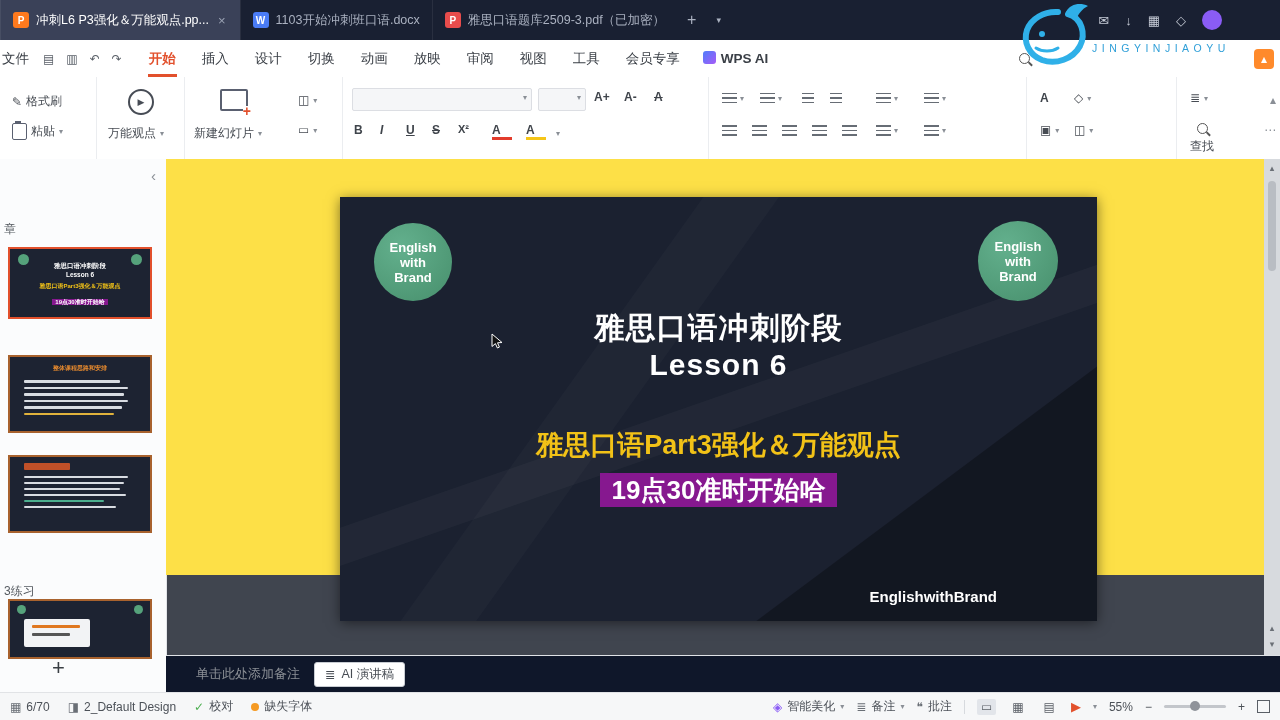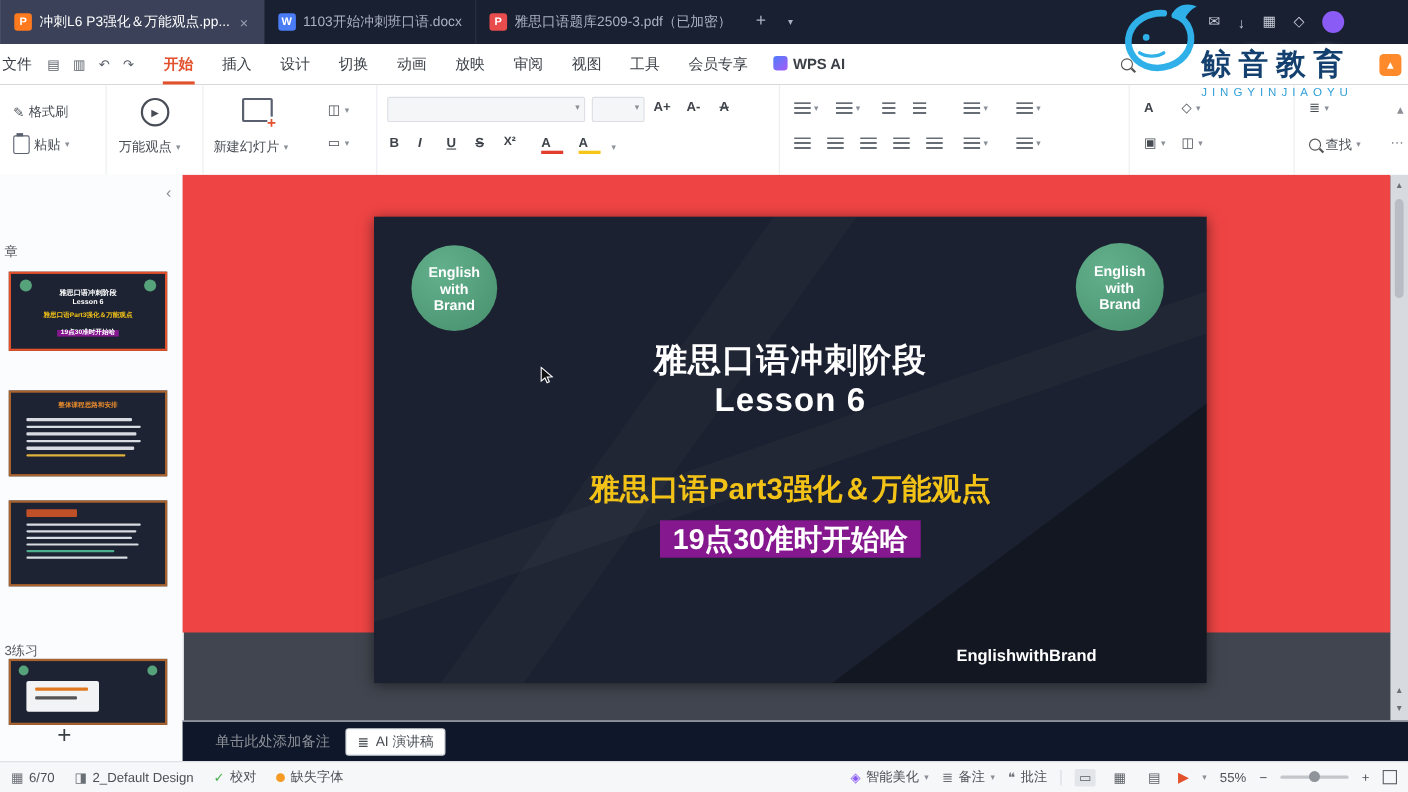--- a/index.html
+++ b/index.html
@@ -54,21 +54,21 @@
   .ptabs{position:absolute;left:0;top:0;width:100%;height:36px;display:flex;align-items:center;gap:24px;padding-left:20px;font-size:13px;color:#5a5f66;}
   .ptab.active{color:#e2502c;font-weight:bold;border-bottom:3px solid #e2502c;padding-bottom:3px;}
   .collapse{position:absolute;right:10px;top:8px;color:#8a8f96;font-size:15px;}
   .sect{position:absolute;left:4px;color:#555a60;font-size:12px;}
   .thumb{position:absolute;left:8px;width:140px;background:#1d2332;overflow:hidden;}
   .thumb.sel{border:2px solid #e2502c;}
   .thumb.frame{border:2px solid #a8622e;}
   .gdot{position:absolute;width:11px;height:11px;border-radius:50%;background:#55a27b;}
   .tbar{height:2.5px;background:#d8dce2;border-radius:1px;margin:4px 14px 0 14px;}
   
-  #workspace{position:absolute;left:166px;top:159px;width:1098px;height:416px;background:#ef4444;}
+  #workspace{position:absolute;left:166px;top:159px;width:1098px;height:416px;background:#fde047;}
   #slide{position:absolute;left:174px;top:38px;width:757px;height:424px;background:#1b2130;box-shadow:0 2px 12px rgba(0,0,0,.5);overflow:hidden;}
   .sh{position:absolute;left:0;top:0;width:100%;height:100%;}
   .badge{position:absolute;border-radius:50%;background:radial-gradient(circle at 35% 30%,#63b08d,#478f6c);display:flex;flex-direction:column;align-items:center;justify-content:center;color:#fff;font-weight:bold;font-size:13px;line-height:15px;}
   .stitle{position:absolute;left:0;width:100%;text-align:center;color:#fff;font-weight:bold;font-size:30px;line-height:37px;letter-spacing:1px;}
   .syellow{position:absolute;left:0;width:100%;text-align:center;color:#f2c217;font-weight:bold;font-size:27px;}
   .shl{position:absolute;left:0;width:100%;text-align:center;}
   .shl span{background:#86188f;color:#fff;font-weight:bold;font-size:26px;padding:2px 12px;}
   .sfooter{position:absolute;right:100px;bottom:16px;color:#fff;font-weight:bold;font-size:15px;}
   
   #notes{position:absolute;left:166px;top:655px;width:1114px;height:37px;background:#0f172a;border-top:1px solid #dfe2e6;display:flex;align-items:center;gap:14px;padding-left:30px;font-size:13px;color:#8c9096;box-sizing:border-box;}
@@ -119,21 +119,20 @@
   </div>
 
   <div id="brand">
     <svg width="84" height="84" viewBox="0 0 84 84">
       <path d="M60 14 C74 18 78 34 72 46 C65 59 48 65 34 60 C21 55 15 42 19 30 C23 19 36 11 50 12" fill="none" stroke="#2fb0e8" stroke-width="6" stroke-linecap="round"></path>
       <path d="M58 12 C62 4 72 2 80 6 C74 9 70 14 68 20 Z" fill="#2fb0e8"></path>
       <circle cx="34" cy="34" r="3" fill="#2fb0e8"></circle>
       <path d="M28 48 C34 52 44 52 50 48" fill="none" stroke="#2fb0e8" stroke-width="3" stroke-linecap="round"></path>
     </svg>
     <div class="btxt">
-      <div class="bname">鲸音教育</div>
       <div class="bsub">JINGYINJIAOYU</div>
     </div>
   </div>
 
   <div id="menubar">
     <span class="mfile">文件</span>
     <span class="qicons">
       <span>▤</span>
       <span>▥</span>
       <span>↶</span>
@@ -268,21 +267,21 @@
       <span class="rbtn" style="left:48px;top:46px;">
           <span>◫</span>
           <span class="car">▾</span>
         </span>
     </div>
     <div class="rgroup" style="left:1176px;width:84px;border-right:none;">
       <span class="rbtn" style="left:14px;top:14px;">
           <span>≣</span>
           <span class="car">▾</span>
         </span>
-      <span class="rbtn" style="left:14px;top:46px;">
+      <span class="rbtn" style="left:14px;top:46px;flex-direction:column;">
         <span class="mag"></span>
         <span>查找</span>
         <span class="car">▾</span>
       </span>
     </div>
     <span class="rbtn" style="right:4px;top:16px;color:#8a8f96;">▴</span>
     <span class="rbtn" style="right:4px;top:46px;color:#8a8f96;">⋯</span>
   </div>
 
   <div id="sidebar">

